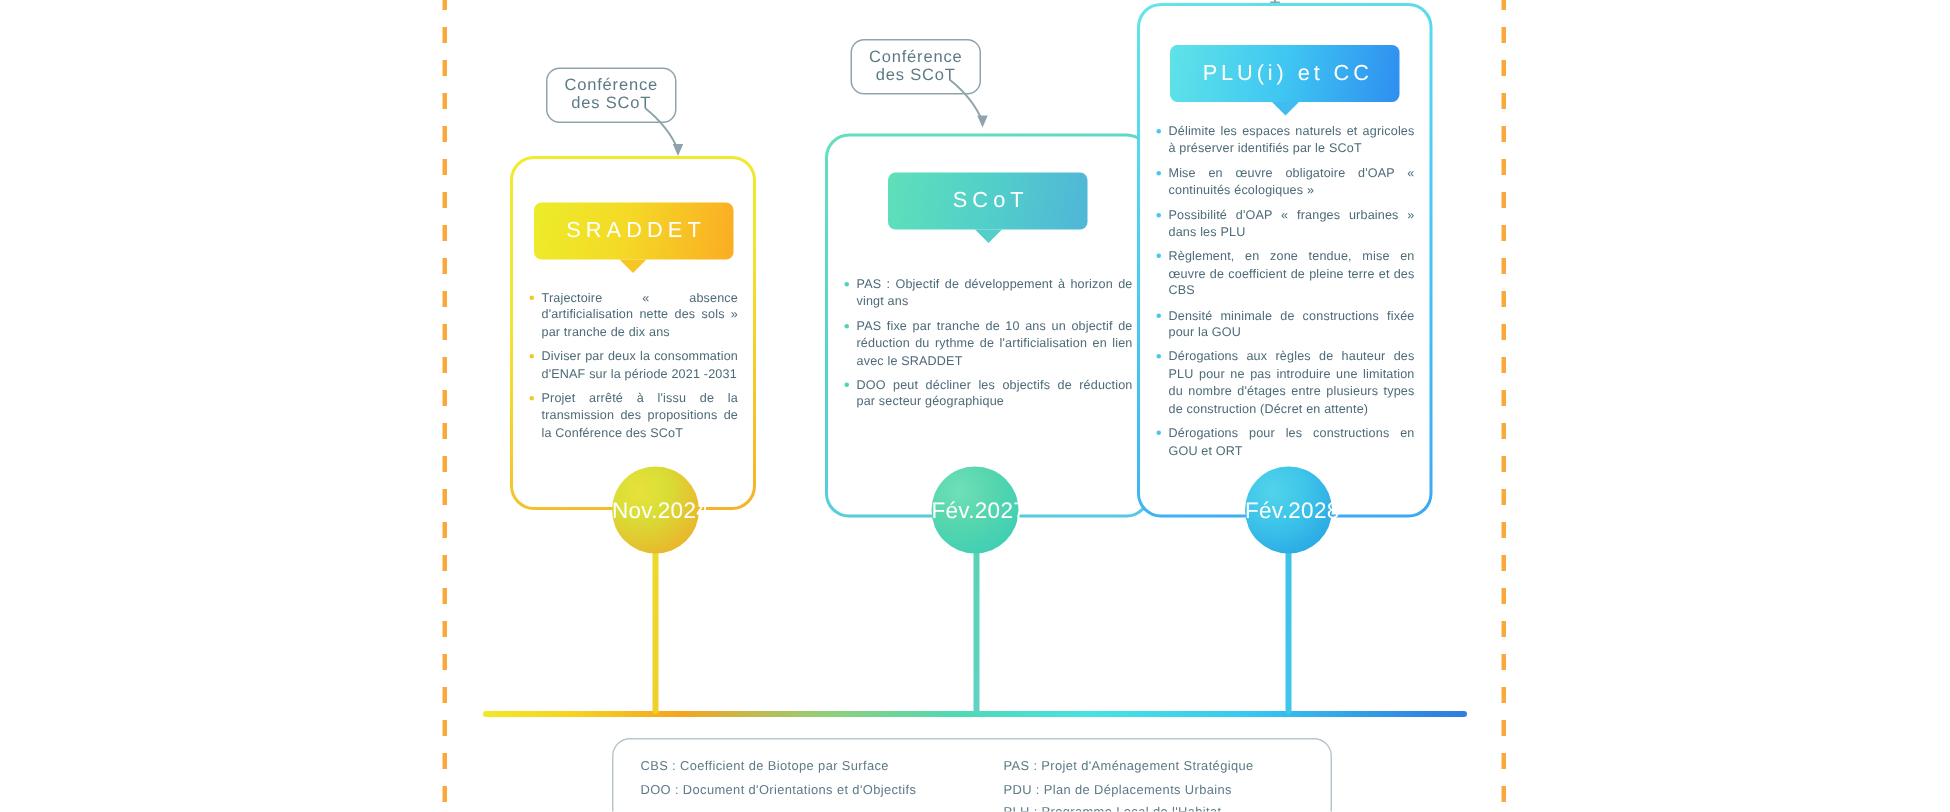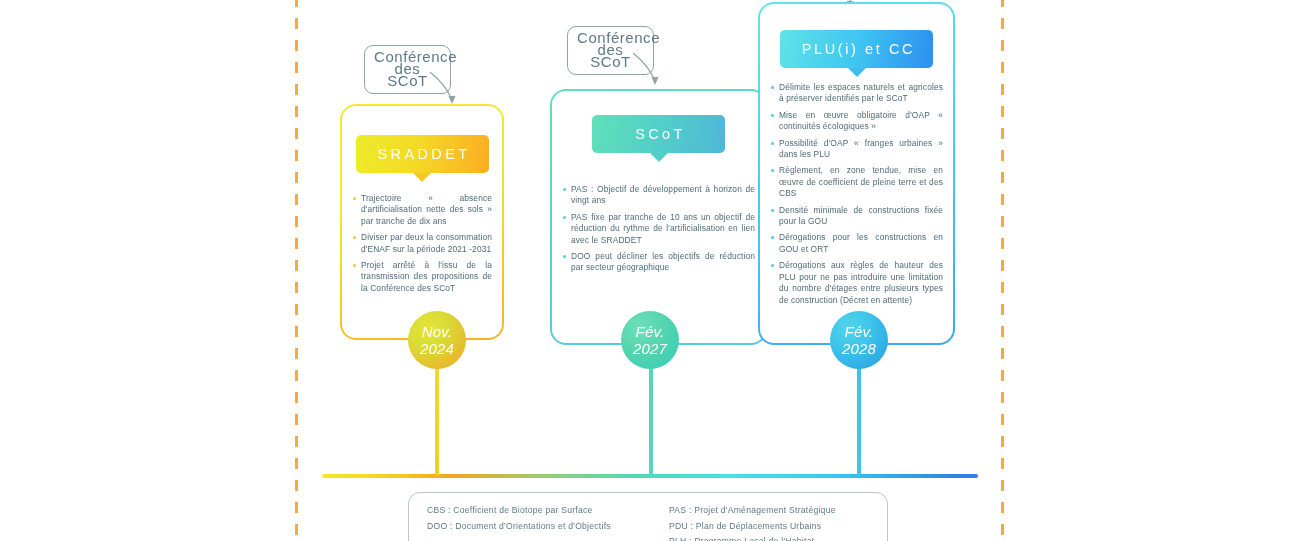--- a/index.html
+++ b/index.html
@@ -63,21 +63,21 @@
   .stem.s2 { left: 649px; background: linear-gradient(to bottom,#57d3b0,#5fd3c4); }
   .stem.s3 { left: 857px; background: linear-gradient(to bottom,#3fc2e8,#43c4ea); }
 
   
   .conf {
     position: absolute;
     border: 1.4px solid #8fa3ad;
     border-radius: 9px;
     background: #fff;
     color: #5d7a86;
-    font-size: 15px;
+    font-size: 11px;
     line-height: 12px;
     letter-spacing: .55px;
     text-align: center;
     padding: 5px 9px 6px;
     white-space: pre-line;
   }
   .conf.c1 { left: 364px; top: 45px; width: 67px; }
   .conf.c2 { left: 567px; top: 26px; width: 67px; }
 
   .conf-arrow { position: absolute; }
@@ -202,28 +202,25 @@
   .c-plu ul.bullets li::before { background: #47c6ef; }
 
   
   .badge {
     position: absolute;
     width: 58px;
     height: 58px;
     border-radius: 50%;
     color: #ffffff;
     display: flex;
-    flex-direction: column;
     align-items: center;
-    justify-content: center;
     font-size: 15px;
     line-height: 17px;
     letter-spacing: .2px;
     z-index: 5;
-    font-style: italic;
   }
   .badge.b1 {
     left: 408px; top: 311px;
     background: radial-gradient(circle at 32% 28%, #e8e23a 0%, #d8de36 32%, #e9b72c 78%, #eda829 100%);
   }
   .badge.b2 {
     left: 621px; top: 311px;
     background: radial-gradient(circle at 32% 28%, #6fe0b9 0%, #57d6ae 38%, #3fcfb4 80%, #3ccbb8 100%);
   }
   .badge.b3 {
@@ -338,22 +335,22 @@
       <div class="ribbon r-plu">
         <span>PLU(i) et CC</span>
       </div>
     </div>
     <ul class="bullets">
       <li>Délimite les espaces naturels et agricoles à préserver identifiés par le SCoT</li>
       <li>Mise en œuvre obligatoire d'OAP « continuités écologiques »</li>
       <li>Possibilité d'OAP « franges urbaines » dans les PLU</li>
       <li>Règlement, en zone tendue, mise en œuvre de coefficient de pleine terre et des CBS</li>
       <li>Densité minimale de constructions fixée pour la GOU</li>
+      <li>Dérogations aux règles de hauteur des PLU pour ne pas introduire une limitation du nombre d'étages entre plusieurs types de construction (Décret en attente)</li>
       <li>Dérogations pour les constructions en GOU et ORT</li>
-      <li>Dérogations aux règles de hauteur des PLU pour ne pas introduire une limitation du nombre d'étages entre plusieurs types de construction (Décret en attente)</li>
     </ul>
   </div>
 </div>
 <div class="badge b3">
   <div>Fév.</div>
   <div>2028</div>
 </div>
 
 <div class="legend">
   <div class="legend-col col-a">

